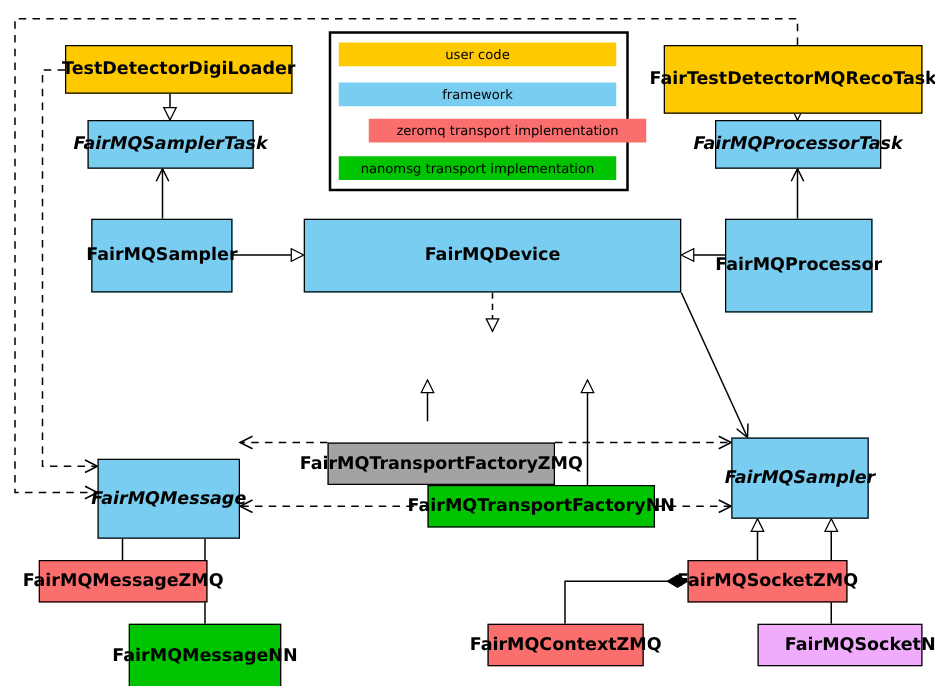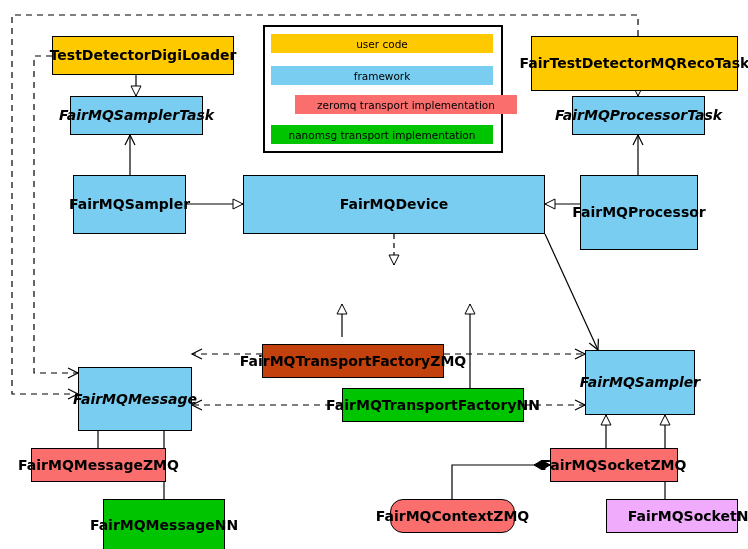--- a/index.html
+++ b/index.html
@@ -151,41 +151,41 @@
     </div>
   <div class="node" style="left: 531px; top: 36px; width: 207px; height: 55px; background: rgb(255, 201, 0);">
       <span>FairTestDetectorMQRecoTask</span>
     </div>
   <div class="node abstract" style="left: 572px; top: 96px; width: 133px; height: 39px; background: rgb(121, 205, 240);">
       <span>FairMQProcessorTask</span>
     </div>
   <div class="node" style="left: 580px; top: 175px; width: 118px; height: 75px; background: rgb(121, 205, 240);">
       <span>FairMQProcessor</span>
     </div>
-  <div class="node" style="left: 262px; top: 344px; width: 182px; height: 34px; background: #c2410c;">
+  <div class="node" style="left: 262px; top: 354px; width: 182px; height: 34px; background: #a3a3a3;">
       <span>FairMQTransportFactoryZMQ</span>
     </div>
   <div class="node" style="left: 342px; top: 388px; width: 182px; height: 34px; background: rgb(0, 196, 0); align-items: center;">
       <span>FairMQTransportFactoryNN</span>
     </div>
   <div class="node abstract" style="left: 78px; top: 351px; width: 114px; height: 64px; background: rgb(121, 205, 240); margin-top: 16px;">
       <span>FairMQMessage</span>
     </div>
   <div class="node abstract" style="left: 585px; top: 350px; width: 110px; height: 65px; background: rgb(121, 205, 240);">
       <span>FairMQSampler</span>
     </div>
   <div class="node" style="left: 31px; top: 448px; width: 135px; height: 34px; background: rgb(250, 110, 110);">
       <span>FairMQMessageZMQ</span>
     </div>
   <div class="node" style="left: 103px; top: 499px; width: 122px; height: 52px; background: rgb(0, 196, 0);">
       <span>FairMQMessageNN</span>
     </div>
   <div class="node" style="left: 550px; top: 448px; width: 128px; height: 34px; background: rgb(250, 110, 110);">
       <span>FairMQSocketZMQ</span>
     </div>
-  <div class="node" style="left: 390px; top: 499px; width: 125px; height: 34px; background: rgb(250, 110, 110); border-radius: 13px;">
+  <div class="node" style="left: 390px; top: 499px; width: 125px; height: 34px; background: rgb(250, 110, 110);">
       <span>FairMQContextZMQ</span>
     </div>
   <div class="node" style="left: 606px; top: 499px; width: 132px; height: 34px; background: #f0abfc; padding-left: 48px;">
       <span>FairMQSocketNN</span>
     </div>
 
 </div>
 
 </body></html>

